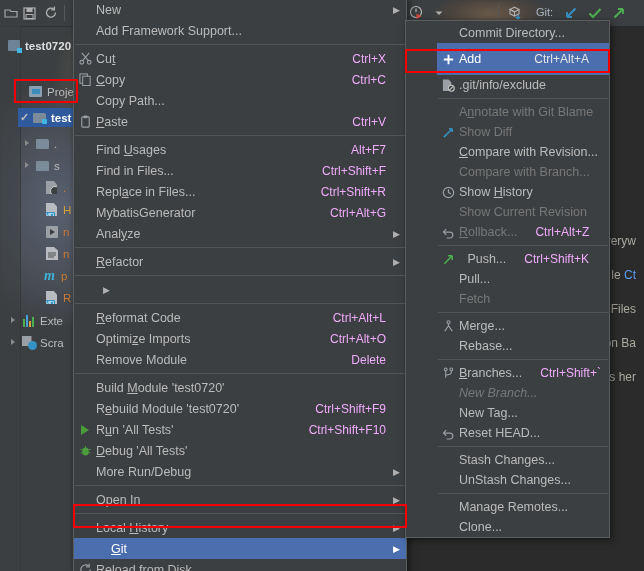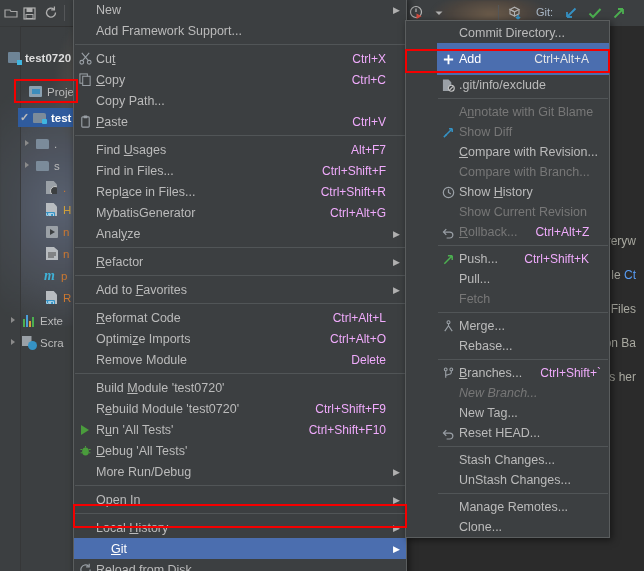--- a/index.html
+++ b/index.html
@@ -285,21 +285,21 @@
       <div class="tb-icon" style="left:610px;">
         <svg width="16" height="16" viewBox="0 0 16 16">
             <path d="M3.5 12.5L12 4m0 0H7m5 0v5" stroke="#4caf50" stroke-width="1.8" fill="none"></path>
           </svg>
       </div>
     </div>
 
     <div class="proj-pane">
       <div class="proj-gutter"></div>
 
-      <div class="tree-row" style="top:22px;left:6px;">
+      <div class="tree-row" style="top:10px;left:6px;">
         <span class="ic">
             <span class="module-ic"></span>
           </span>
         <span class="fname" style="font-weight:bold;color:#dedede;">test0720</span>
       </div>
 
       <div class="tree-row" style="top:56px;left:28px;">
         <span class="ic">
             <span class="win-ic"></span>
           </span>
@@ -500,21 +500,20 @@
       </div>
       <div class="sep"></div>
       <div class="mi" style="height: 21px;">
         <span class="mi-icon" style="width: 22px;"></span>
         <span class="mi-label"><u>R</u>efactor</span>
         <span class="mi-sub">▶</span>
       </div>
       <div class="sep"></div>
       <div class="mi" style="height: 21px;">
         <span class="mi-icon" style="width: 22px;"></span>
-        <span class="mi-label">Add to <u>F</u>avorites</span>
         <span class="mi-sub">▶</span>
       </div>
       <div class="sep"></div>
       <div class="mi" style="height: 21px;">
         <span class="mi-icon" style="width: 22px;"></span>
         <span class="mi-label"><u>R</u>eformat Code</span>
         <span class="mi-accel">Ctrl+Alt+L</span>
         <span class="mi-sub"></span>
       </div>
       <div class="mi" style="height: 21px;">
@@ -669,21 +668,21 @@
           <svg width="13" height="13" viewBox="0 0 14 14">
             <path d="M2 6.5h6.5a3.2 3.2 0 1 1 0 6.4H5" fill="none" stroke="#9aa0a6" stroke-width="1.3"></path>
             <path d="M4.6 3.4L1.6 6.5l3 3.1" fill="none" stroke="#9aa0a6" stroke-width="1.3"></path>
           </svg>
         </span>
         <span class="mi-label"><u>R</u>ollback...</span>
         <span class="mi-accel">Ctrl+Alt+Z</span>
         <span class="mi-sub"></span>
       </div>
       <div class="sep"></div>
-      <div class="mi" style="height: 20px;">
+      <div class="mi" style="height: 20px; text-align: right;">
         <span class="mi-icon" style="width: 22px;">
           <svg width="13" height="13" viewBox="0 0 14 14">
             <path d="M2.5 11.5L11 3m0 0H6.4M11 3v4.6" stroke="#4caf50" stroke-width="1.6" fill="none"></path>
           </svg>
         </span>
         <span class="mi-label">Push...</span>
         <span class="mi-accel">Ctrl+Shift+K</span>
         <span class="mi-sub"></span>
       </div>
       <div class="mi" style="height: 20px;">

